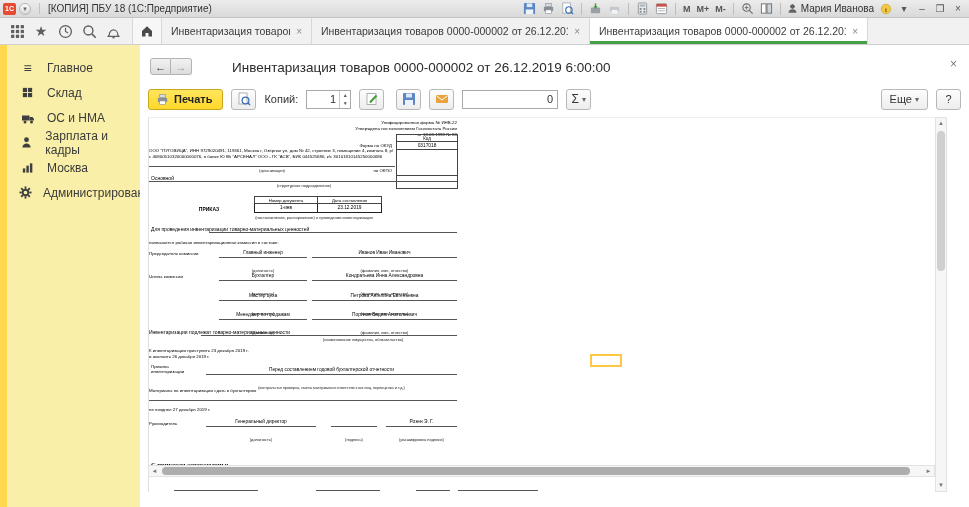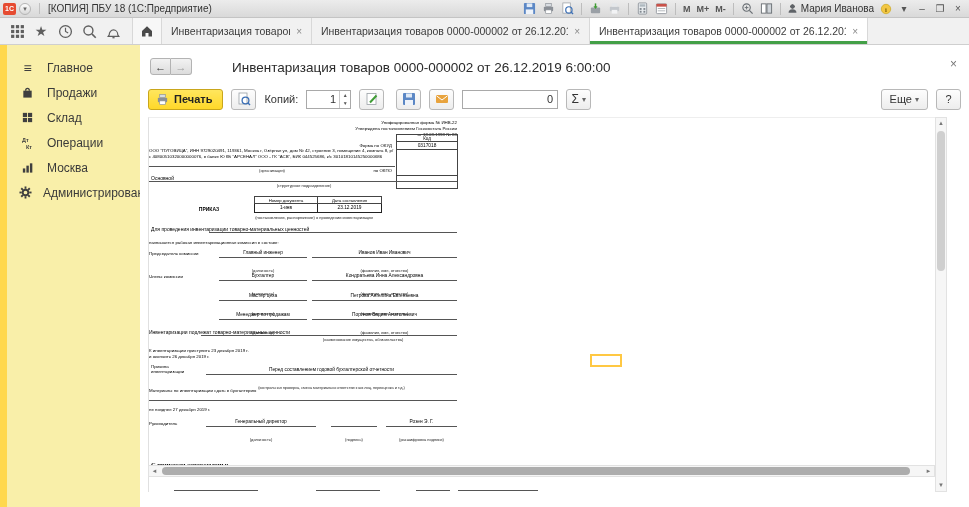--- a/index.html
+++ b/index.html
@@ -402,40 +402,40 @@
   <div class="sidebar">
     <div class="strip"></div>
     <div class="side-items">
       <div class="side-item">
           <span class="ic" style="font-size:14px;font-weight:bold">≡</span>
           <span>Главное</span>
         </div>
       <div class="side-item">
           <span class="ic">
             <svg width="13" height="13">
-              <use href="#i-bag"></use>
-            </svg>
-          </span>
-          <span>Продажи</span>
-        </div>
-      <div class="side-item">
-          <span class="ic">
-            <svg width="13" height="13">
               <use href="#i-wh"></use>
             </svg>
           </span>
           <span>Склад</span>
         </div>
       <div class="side-item">
           <span class="ic">
             <svg width="14" height="14">
-              <use href="#i-dtkt"></use>
+              <use href="#i-truck"></use>
             </svg>
           </span>
-          <span>Операции</span>
+          <span>ОС и НМА</span>
+        </div>
+      <div class="side-item">
+          <span class="ic">
+            <svg width="13" height="13">
+              <use href="#i-person"></use>
+            </svg>
+          </span>
+          <span>Зарплата и кадры</span>
         </div>
       <div class="side-item">
           <span class="ic">
             <svg width="13" height="13">
               <use href="#i-bars"></use>
             </svg>
           </span>
           <span>Москва</span>
         </div>
       <div class="side-item">

